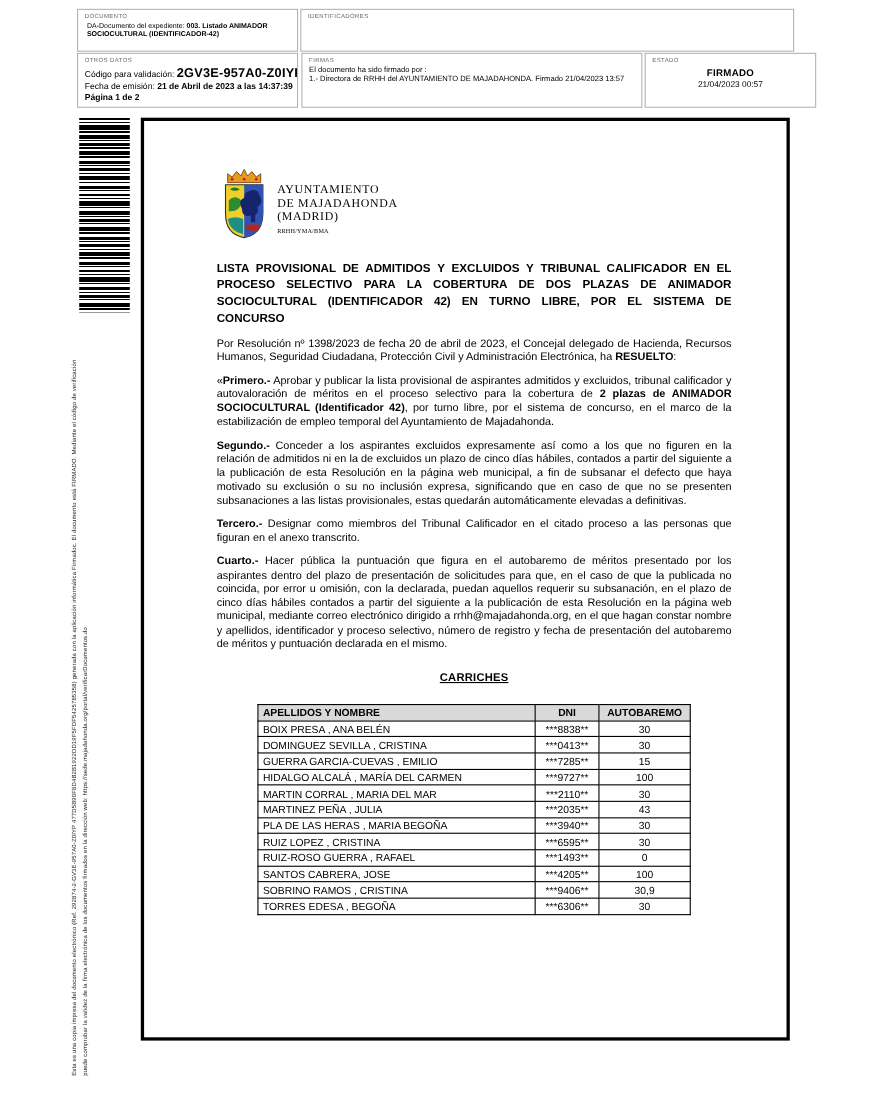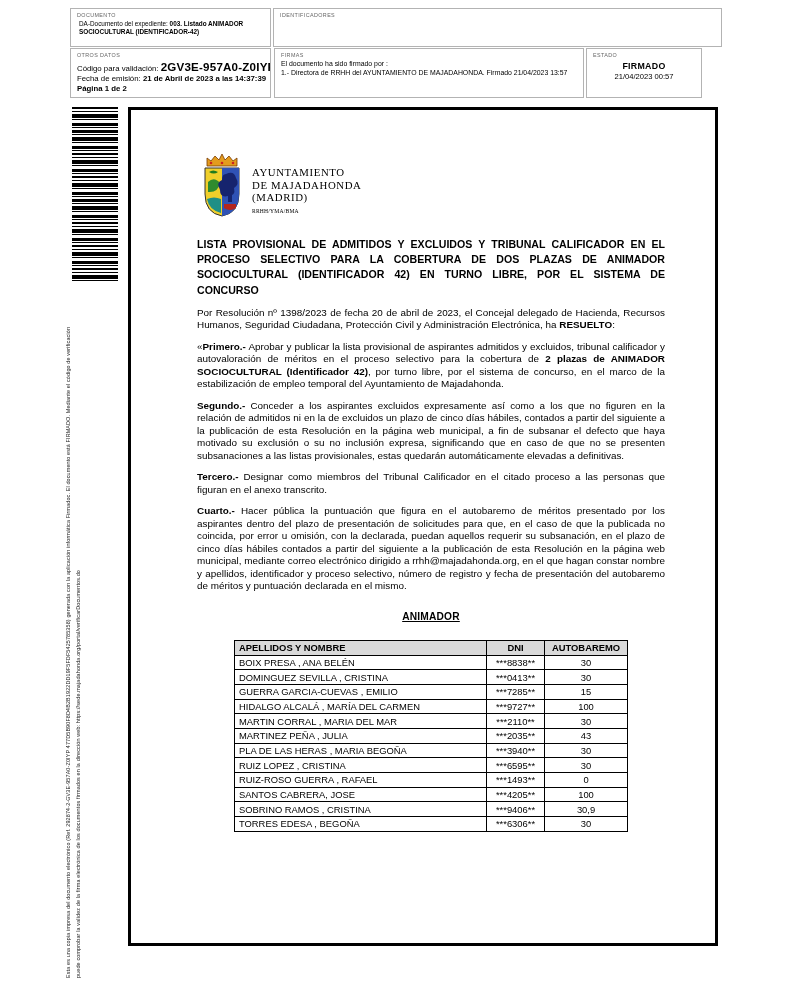--- a/index.html
+++ b/index.html
@@ -8,21 +8,21 @@
     width:792px; height:1000px; position:relative; overflow:hidden;
     font-family:"Liberation Sans", sans-serif; color:#000;
   }
   
   .hdr-box { position:absolute; border:1px solid #b3b3b3; padding:3px 6px; background:#fff; overflow:hidden; }
   .hdr-label { font-size:5.4px; color:#666; letter-spacing:.4px; margin-bottom:2px; }
   #doc-box    { left:70px;  top:8px;  width:201px; height:39px; }
   #ident-box  { left:273px; top:8px;  width:449px; height:39px; }
   #otros-box  { left:70px;  top:48px; width:201px; height:50px; }
   #firmas-box { left:274px; top:48px; width:310px; height:50px; }
-  #estado-box { left:586px; top:48px; width:116px; height:50px; }
+  #estado-box { left:586px; top:48px; width:156px; height:50px; }
   .doc-text { font-size:6.4px; line-height:8px; padding-left:2px; }
   .codigo-line { font-size:7.8px; margin-top:1px; white-space:nowrap; }
   .codigo-line b { font-size:11.6px; letter-spacing:.2px; }
   .fecha-line, .pagina-line { font-size:7.8px; margin-top:1px; white-space:nowrap; }
   .firmas-line { font-size:6.9px; line-height:8.8px; }
   .estado-value { text-align:center; font-weight:bold; font-size:8.8px; margin-top:3px; letter-spacing:.3px; }
   .estado-date  { text-align:center; font-size:7.6px; margin-top:1px; }
   
   #barcode {
     position:absolute; left:72px; top:107px; width:46px; height:177px;
@@ -120,21 +120,21 @@
   </div>
 
   <div id="content">
     <div id="title">LISTA PROVISIONAL DE ADMITIDOS Y EXCLUIDOS Y TRIBUNAL CALIFICADOR EN EL PROCESO SELECTIVO PARA LA COBERTURA DE DOS PLAZAS DE ANIMADOR SOCIOCULTURAL (IDENTIFICADOR 42) EN TURNO LIBRE, POR EL SISTEMA DE CONCURSO</div>
     <div class="para"><span>Por Resolución nº 1398/2023 de fecha 20 de abril de 2023, el Concejal delegado de Hacienda, Recursos Humanos, Seguridad Ciudadana, Protección Civil y Administración Electrónica, ha </span><b>RESUELTO</b><span>:</span></div>
     <div class="para"><span>«</span><b>Primero.-</b><span> Aprobar y publicar la lista provisional de aspirantes admitidos y excluidos, tribunal calificador y autovaloración de méritos en el proceso selectivo para la cobertura de </span><b>2 plazas de ANIMADOR SOCIOCULTURAL (Identificador 42)</b><span>, por turno libre, por el sistema de concurso, en el marco de la estabilización de empleo temporal del Ayuntamiento de Majadahonda.</span></div>
     <div class="para"><b>Segundo.-</b><span> Conceder a los aspirantes excluidos expresamente así como a los que no figuren en la relación de admitidos ni en la de excluidos un plazo de cinco días hábiles, contados a partir del siguiente a la publicación de esta Resolución en la página web municipal, a fin de subsanar el defecto que haya motivado su exclusión o su no inclusión expresa, significando que en caso de que no se presenten subsanaciones a las listas provisionales, estas quedarán automáticamente elevadas a definitivas.</span></div>
     <div class="para"><b>Tercero.-</b><span> Designar como miembros del Tribunal Calificador en el citado proceso a las personas que figuran en el anexo transcrito.</span></div>
     <div class="para"><b>Cuarto.-</b><span> Hacer pública la puntuación que figura en el autobaremo de méritos presentado por los aspirantes dentro del plazo de presentación de solicitudes para que, en el caso de que la publicada no coincida, por error u omisión, con la declarada, puedan aquellos requerir su subsanación, en el plazo de cinco días hábiles contados a partir del siguiente a la publicación de esta Resolución en la página web municipal, mediante correo electrónico dirigido a rrhh@majadahonda.org, en el que hagan constar nombre y apellidos, identificador y proceso selectivo, número de registro y fecha de presentación del autobaremo de méritos y puntuación declarada en el mismo.</span></div>
 
-    <div id="admitidos-heading">ANIMADOR</div>
+    <div id="admitidos-heading">CARRICHES</div>
 
     <table id="admitidos-table">
       <thead>
         <tr>
           <th>APELLIDOS Y NOMBRE</th>
           <th>DNI</th>
           <th>AUTOBAREMO</th>
         </tr>
       </thead>
       <tbody>

